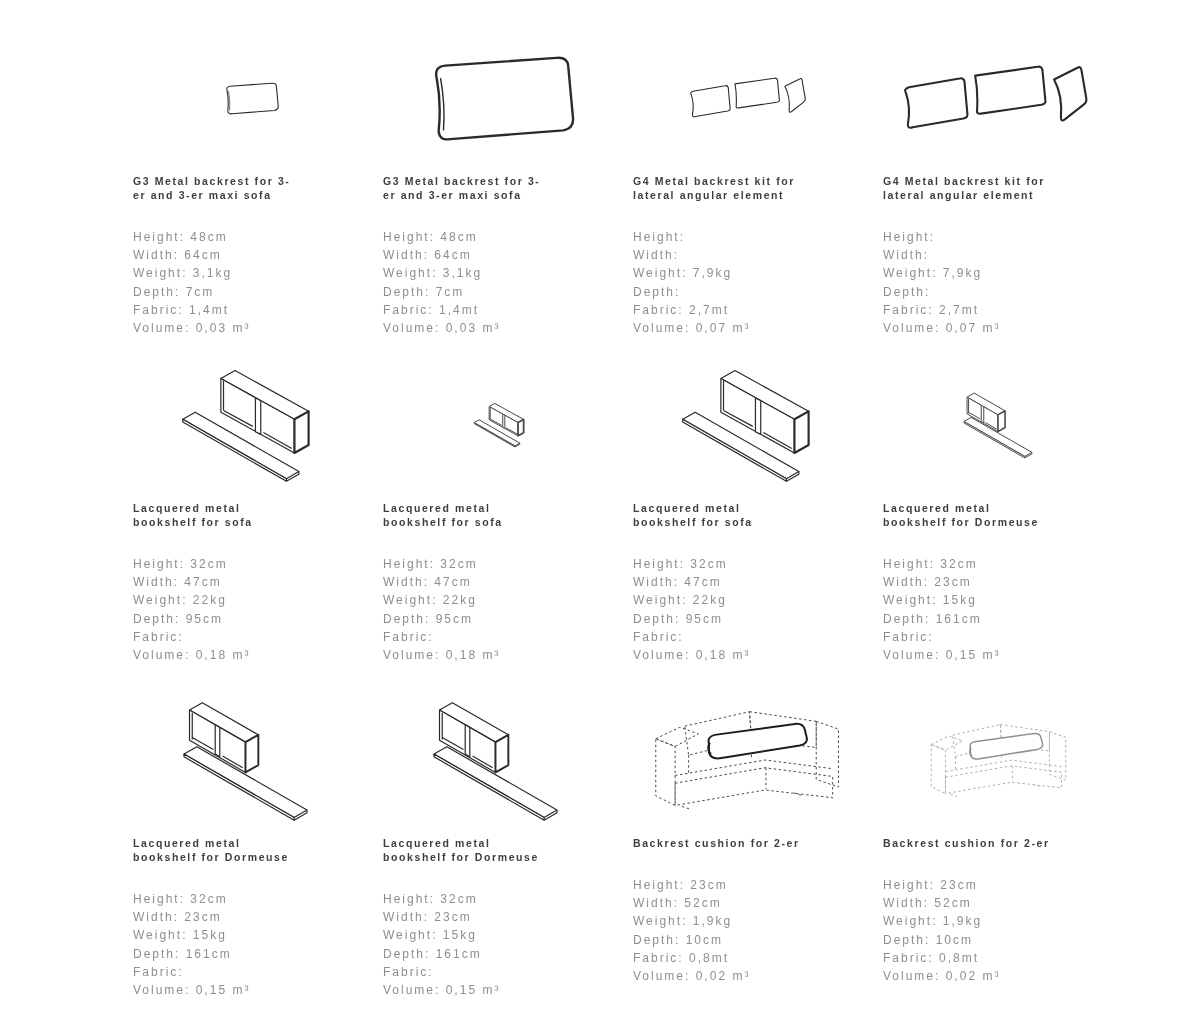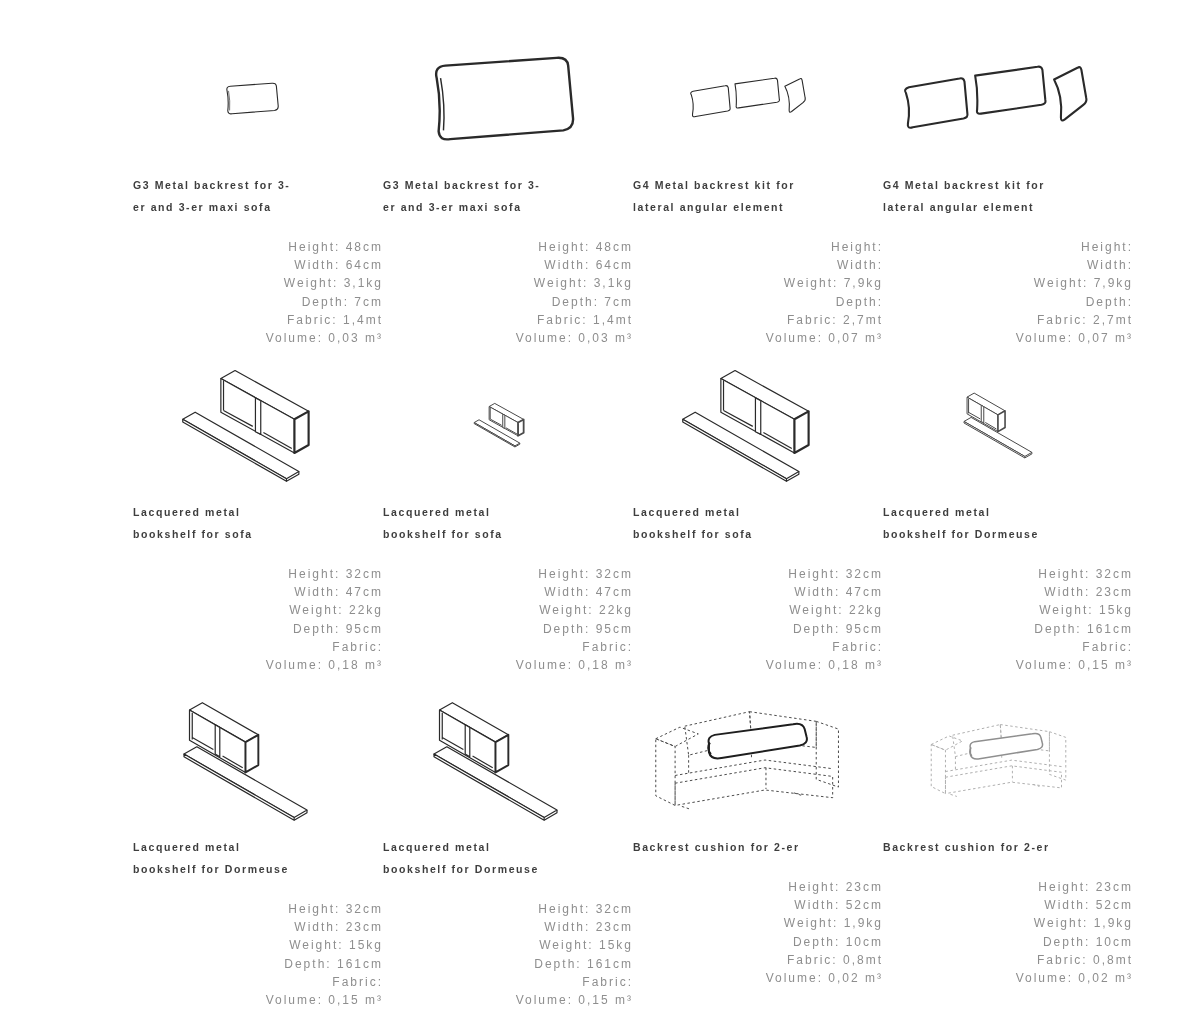--- a/index.html
+++ b/index.html
@@ -22,25 +22,25 @@
     display:flex;align-items:center;justify-content:center;
   }
   .illo svg{display:block;}
   .illo svg path, .illo svg line{vector-effect:non-scaling-stroke;}
   .title{
     width:225px;
     margin-top:6px;
     font-size:10.5px;
     font-weight:700;
     letter-spacing:1.6px;
-    line-height:22px;
+    line-height:14px;
     color:#3e3e3e;
     white-space:pre-line;
   }
-  .specs{margin-top:20px;text-align:right;}
+  .specs{margin-top:26px;}
   .spec-line{
     font-size:12px;
     letter-spacing:2px;
     line-height:18.2px;
     color:#8e8e8e;
     white-space:nowrap;
   }
 </style>
 </head>
 <body>

